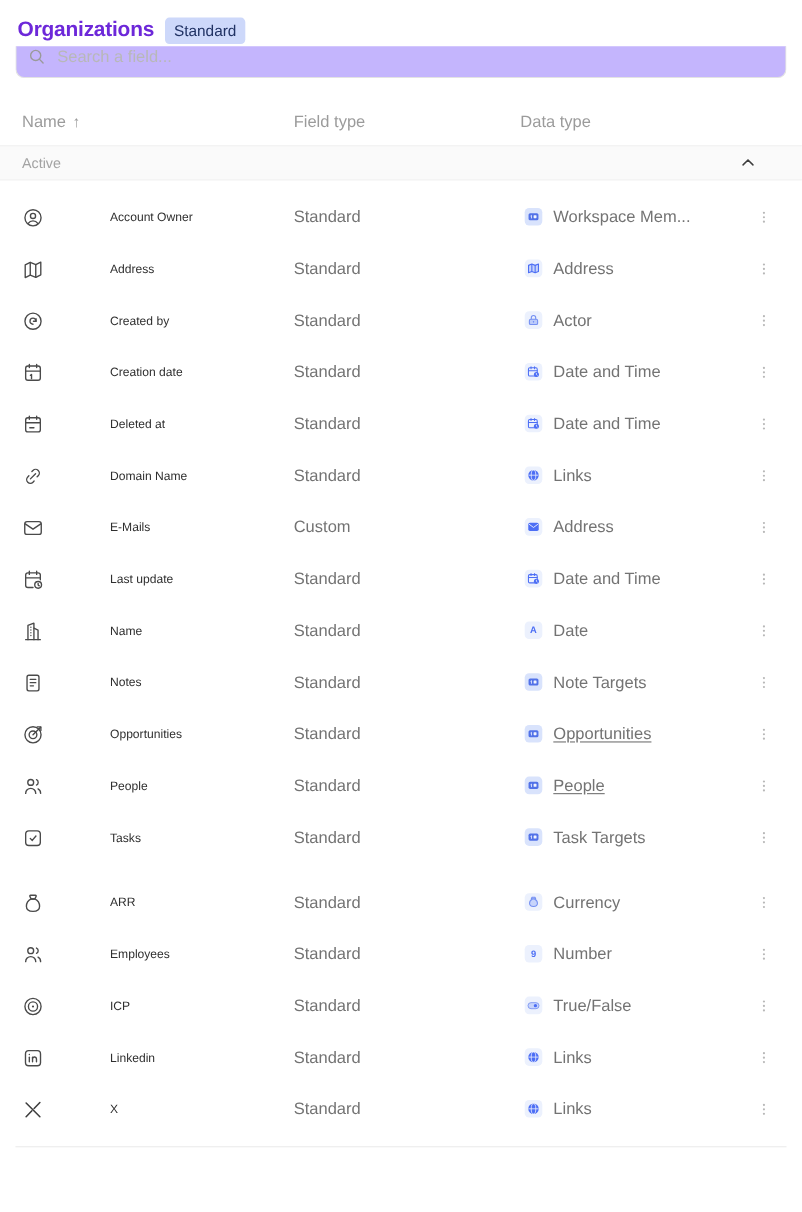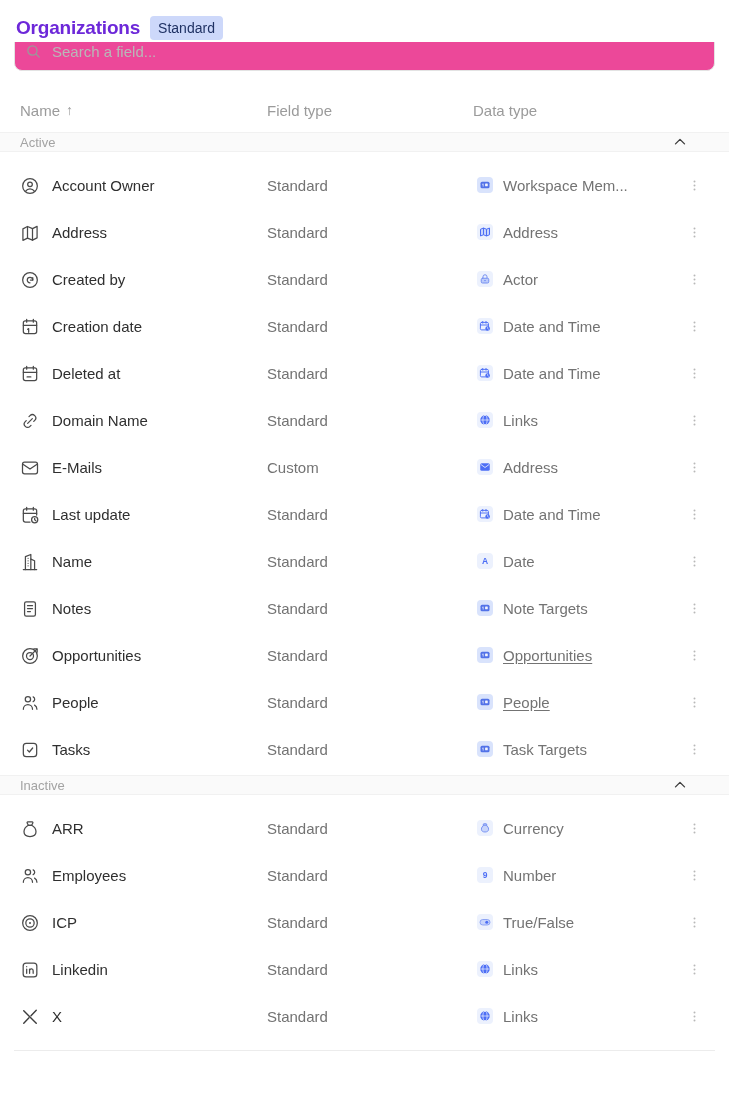--- a/index.html
+++ b/index.html
@@ -4,41 +4,41 @@
 <style>
   * { box-sizing: border-box; }
   html,body { margin:0; padding:0; width:729px; height:1102px; background:#fff; overflow:hidden;
     font-family:"Liberation Sans", sans-serif; color:#2f2f2f; }
   .page-header { display:flex; align-items:center; gap:10px; padding:14px 16px 0 16px; height:42px; }
   .page-title { font-size:19px; font-weight:700; margin:0; color:#6d28d9; letter-spacing:-0.2px; }
   .badge { background:#cdd8fa; color:#203264; font-size:14px; font-weight:500; padding:3px 8px;
     border-radius:4px; line-height:18px; }
   .search-clip { height:30px; margin:0 14px; overflow:hidden; }
   .search-box { height:40px; margin-top:-11px; border:1px solid #e3e3e3; border-radius:8px;
-    display:flex; align-items:center; gap:8px; padding:0 10px; background:#ec4899; }
+    display:flex; align-items:center; gap:8px; padding:0 10px; background:#c4b5fd; }
   .search-box svg { width:17px; height:17px; display:block; }
   .search-input { border:none; outline:none; flex:1; font-size:15px; color:#333; background:transparent;
     font-family:inherit; }
   .search-input::placeholder { color:#b8b8b8; }
   .thead { display:grid; grid-template-columns:247px 206px 1fr 40px; align-items:center;
     height:60px; padding:16px 15px 0 20px; color:#9b9b9b; font-size:15px; }
   .name-col { display:flex; align-items:center; gap:6px; }
   .sort { font-size:14px; }
-  .section-bar { height:20px; background:#fafafa; border-top:1px solid #f1f1f1; border-bottom:1px solid #f1f1f1;
+  .section-bar { height:32px; background:#fafafa; border-top:1px solid #f1f1f1; border-bottom:1px solid #f1f1f1;
     display:grid; grid-template-columns:1fr 40px; align-items:center; padding:0 29px 0 20px; cursor:pointer; }
   .section-label { color:#a3a3a3; font-size:13px; }
   .chev { justify-self:center; display:flex; }
   .chev svg { width:18px; height:18px; }
   .rows { padding-top:10px; padding-bottom:2px; }
   .row { height:47px; padding:0 15px 0 20px; display:grid; grid-template-columns:247px 206px 1fr 40px;
     align-items:center; }
   .name-cell { display:flex; align-items:center; gap:12px; }
   .ic { display:inline-flex; flex:none; }
   .name-cell .ic svg { width:20px; height:20px; display:block; }
-  .name-label { font-size:15px; color:#2f2f2f; }
+  .name-label { font-size:11px; color:#2f2f2f;margin-left:48px; }
   .gray { font-size:15px; color:#737373; }
   .dt-cell { display:flex; gap:10px; padding-left:4px; }
   .chip { width:16px; height:16px; border-radius:4px; background:#ecf1fd; display:inline-flex;
     align-items:center; justify-content:center; flex:none; }
   .chip svg { width:12px; height:12px; display:block; }
   .chip-relation { background:#d9e3fc; }
   .link { text-decoration:underline; text-underline-offset:2px; }
   .menu-cell { display:flex; justify-content:center; }
   .kebab { background:none; border:none; padding:4px; margin:0; cursor:pointer; display:flex; }
   .kebab svg { width:15px; height:15px; display:block; }
@@ -538,28 +538,20 @@
                     <circle cx="12" cy="18.5" r="1.6"></circle>
                   </svg>
                 </span>
       </button>
     </div>
   </div>
 </div>
   </section>
 
   <section>
-    <div class="section-bar">
-      <span class="section-label">Inactive</span>
-      <span class="ic chev">
-            <svg viewBox="0 0 24 24" fill="none" stroke="#3d3d3d" stroke-width="1.8" stroke-linecap="round" stroke-linejoin="round">
-              <path d="M6 14.5l6-6 6 6"></path>
-            </svg>
-          </span>
-    </div>
     <div class="rows">
   <div class="row">
     <div class="name-cell">
       <span class="ic">
                 <svg viewBox="0 0 24 24" fill="none" stroke="#4a4a4a" stroke-width="1.5" stroke-linecap="round" stroke-linejoin="round">
                   <path d="M9.3 3.5h5.4a.8.8 0 0 1 .7 1.2L14 7.5h-4L8.6 4.7a.8.8 0 0 1 .7-1.2z"></path>
                   <path d="M10 7.5h4c3.1 1.7 5.2 4.7 5.2 7.9 0 3.4-2.6 5.6-7.2 5.6s-7.2-2.2-7.2-5.6c0-3.2 2.1-6.2 5.2-7.9z"></path>
                 </svg>
               </span>
       <span class="name-label">ARR</span>

